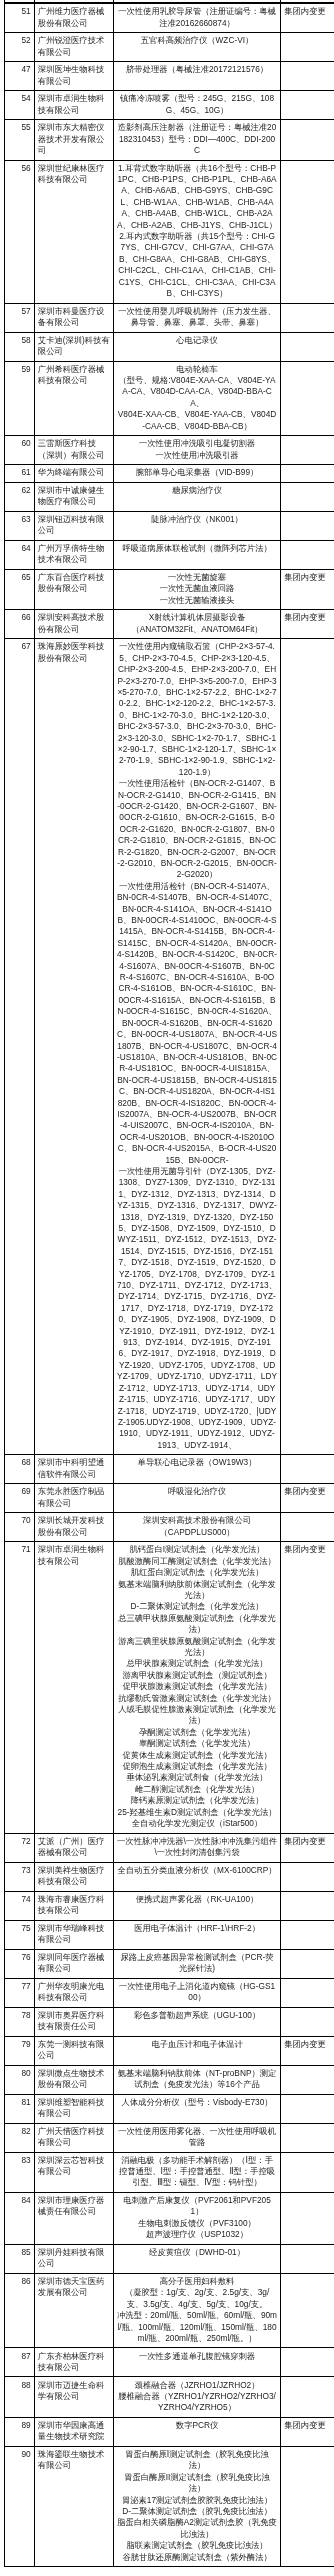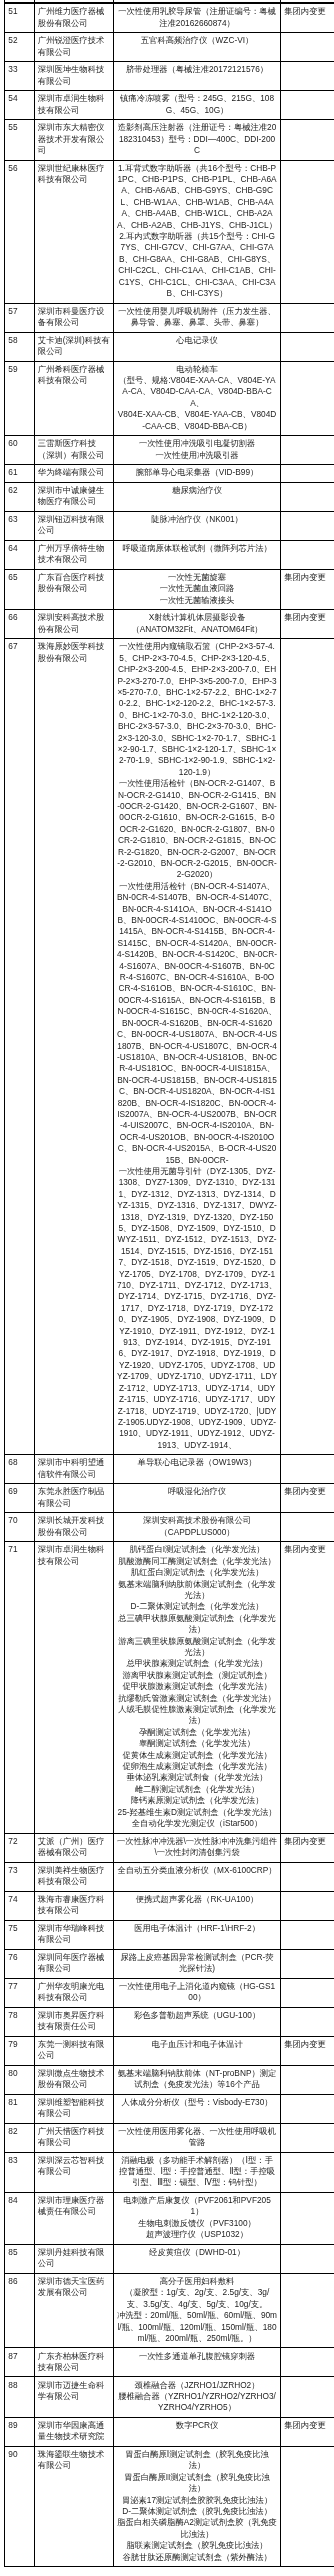--- a/index.html
+++ b/index.html
@@ -18,21 +18,21 @@
   }
   table.reg td{
     border:1px solid #000;
     vertical-align:top;
     padding:2.1px 3.1px 3.1px 3.1px;
     font-size:8.3px;
     line-height:11.4px;
     word-break:break-all;
     overflow-wrap:anywhere;
   }
-  td.c-no{width:22.4px;text-align:left;padding-left:1px;padding-right:1px;}
+  td.c-no{width:22.4px;text-align:right;padding-left:1px;padding-right:1px;}
   td.c-company{width:72px;}
   td.c-product{width:160px;text-align:center;}
   td.c-note{width:63px;}
   tr.partial td{
     height:2.1px;
     padding:0 3.1px;
     border-top-width:0;
     border-bottom-width:2.1px;
     line-height:2.1px;
   }
@@ -59,21 +59,21 @@
       </tr>
       <tr>
         <td class="c-no">52</td>
         <td class="c-company">广州锐澄医疗技术有限公司</td>
         <td class="c-product">
           <div class="product-line">五官科高频治疗仪（WZC-VI）</div>
         </td>
         <td class="c-note"></td>
       </tr>
       <tr>
-        <td class="c-no">33</td>
+        <td class="c-no">47</td>
         <td class="c-company">深圳医坤生物科技有限公司</td>
         <td class="c-product">
           <div class="product-line">脐带处理器（粤械注准20172121576）</div>
         </td>
         <td class="c-note"></td>
       </tr>
       <tr>
         <td class="c-no">54</td>
         <td class="c-company">深圳市卓润生物科技有限公司</td>
         <td class="c-product">

